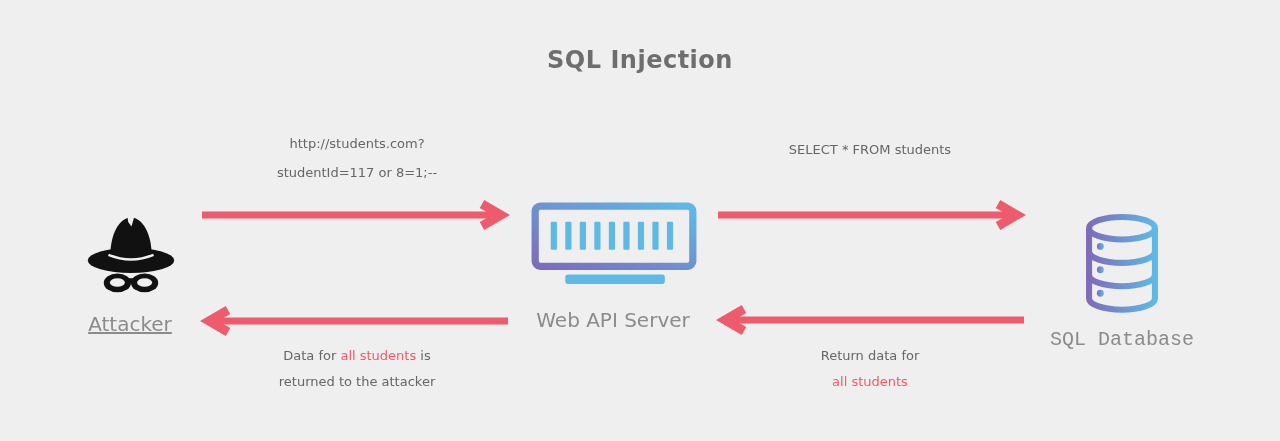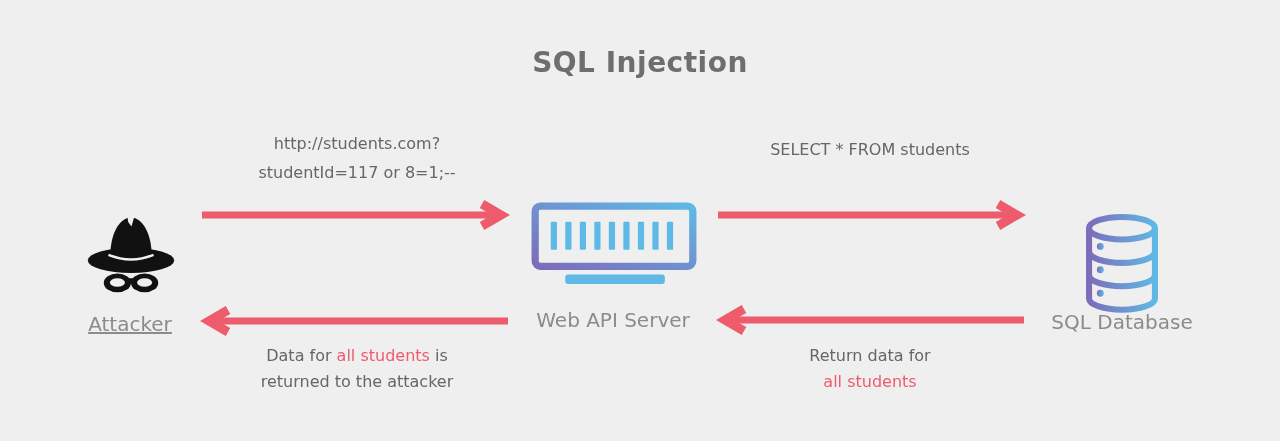--- a/index.html
+++ b/index.html
@@ -11,49 +11,49 @@
     width: 1280px;
     height: 441px;
     background: var(--background, #efefef);
     overflow: hidden;
   }
   .title {
     position: absolute;
     left: 0; top: 46px;
     width: 100%;
     text-align: center;
-    font-size: 28px;
+    font-size: 24px;
     font-weight: 600;
     color: var(--title-text, #6e6e6e);
     letter-spacing: 0.5px;
   }
   .msg {
     position: absolute;
     width: 340px;
     text-align: center;
-    font-size: 16px;
+    font-size: 13px;
     line-height: 29px;
     color: var(--message-text, #666666);
   }
   .msg .hl { color: var(--highlight, #ee5b6d); }
   .msg-request   { left: 187px; top: 129px; }
   .msg-query     { left: 700px; top: 135px; }
   .msg-resp-left { left: 187px; top: 343px; line-height: 26px; }
   .msg-resp-right{ left: 700px; top: 343px; line-height: 26px; }
 
   .entity-label {
     position: absolute;
     text-align: center;
     font-size: 20px;
     line-height: 24px;
     color: var(--entity-label, #8b8b8b);
   }
   .label-attacker { left: 45px;  top: 312px; width: 170px; text-decoration: underline; }
   .label-server   { left: 513px; top: 308px; width: 200px; }
-  .label-db       { left: 1032px;top: 310px; width: 180px; }
+  .label-db       { left: 1032px;top: 328px; width: 180px; font-family: Liberation Mono, monospace; }
 
   .icon { position: absolute; }
   .icon-attacker { left: 84px;  top: 205px; }
   .icon-server   { left: 531px; top: 202px; }
   .icon-db       { left: 1082px;top: 210px; }
 
   .arrow { position: absolute; width: 312px; height: 32px; }
   .arrow-top-left     { left: 199px; top: 199px; }
   .arrow-top-right    { left: 715px; top: 199px; }
   .arrow-bottom-left  { left: 199px; top: 305px; }

